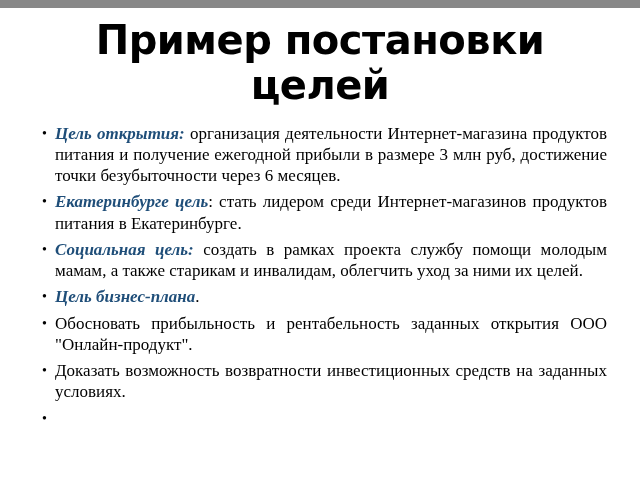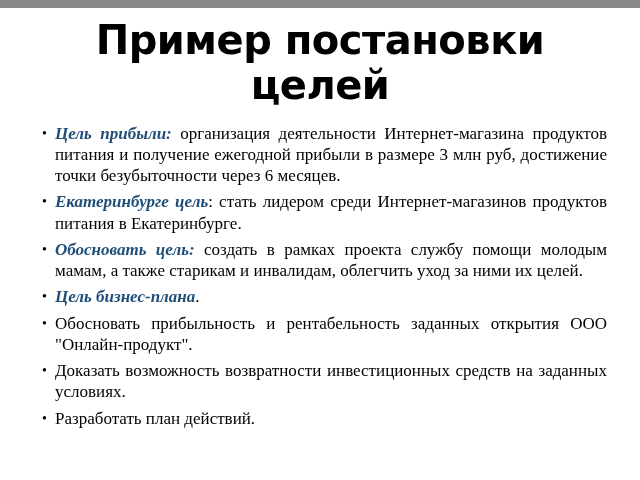--- a/index.html
+++ b/index.html
@@ -53,21 +53,21 @@
     font-style: italic;
   }
 </style>
 </head>
 <body>
 
 <div class="slide">
   <div class="title">Пример постановки
 целей</div>
   <ul class="bullet-list">
-    <li><span class="dot">•</span><span class="head">Цель прибыли:</span><span> организация деятельности Интернет-магазина продуктов питания и получение ежегодной прибыли в размере 3 млн руб, достижение точки безубыточности через 6 месяцев.</span></li>
+    <li><span class="dot">•</span><span class="head">Цель открытия:</span><span> организация деятельности Интернет-магазина продуктов питания и получение ежегодной прибыли в размере 3 млн руб, достижение точки безубыточности через 6 месяцев.</span></li>
     <li><span class="dot">•</span><span class="head">Екатеринбурге цель</span><span>: стать лидером среди Интернет-магазинов продуктов питания в Екатеринбурге.</span></li>
-    <li><span class="dot">•</span><span class="head">Обосновать цель:</span><span> создать в рамках проекта службу помощи молодым мамам, а также старикам и инвалидам, облегчить уход за ними их целей.</span></li>
+    <li><span class="dot">•</span><span class="head">Социальная цель:</span><span> создать в рамках проекта службу помощи молодым мамам, а также старикам и инвалидам, облегчить уход за ними их целей.</span></li>
     <li><span class="dot">•</span><span class="head">Цель бизнес-плана</span><span>.</span></li>
     <li><span class="dot">•</span><span class="head"></span><span>Обосновать прибыльность и рентабельность заданных открытия ООО "Онлайн-продукт".</span></li>
     <li><span class="dot">•</span><span class="head"></span><span>Доказать возможность возвратности инвестиционных средств на заданных условиях.</span></li>
-    <li><span class="dot">•</span><span class="head"></span><span>Разработать план действий.</span></li>
+    <li><span class="dot">•</span><span class="head"></span></li>
   </ul>
 </div>
 
 </body></html>

